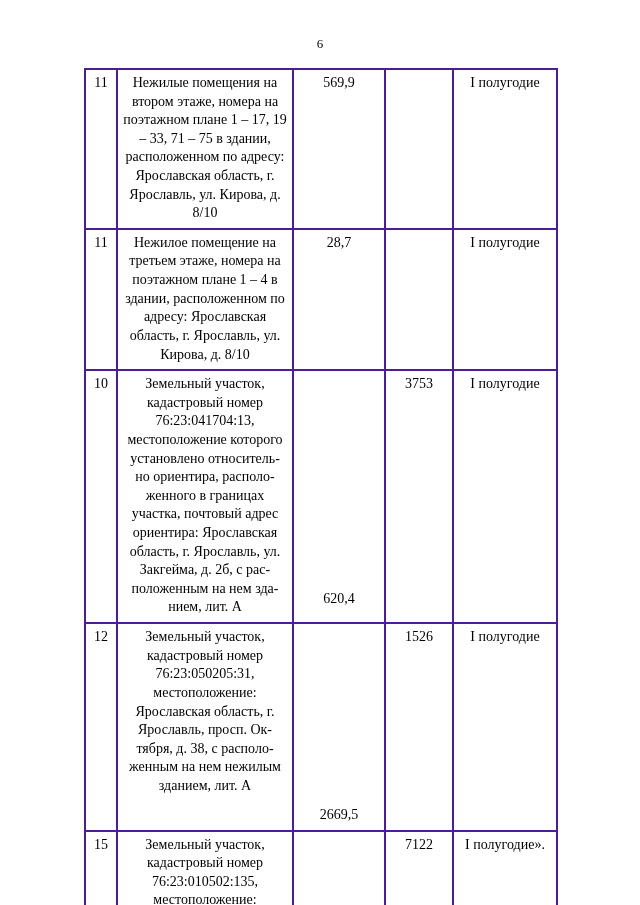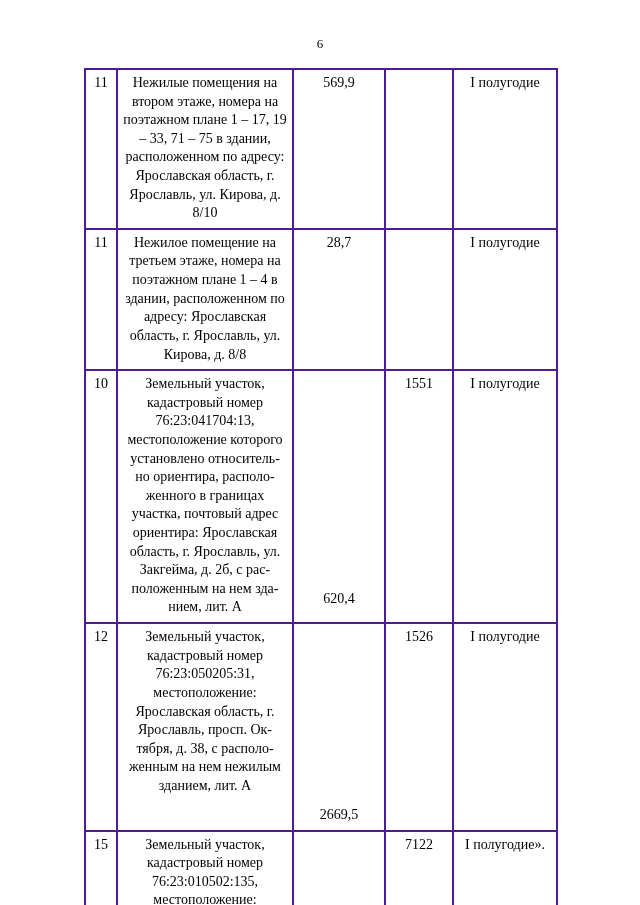--- a/index.html
+++ b/index.html
@@ -96,33 +96,33 @@
     <tbody>
       <tr>
         <td class="num">11</td>
         <td class="desc">Нежилые помещения на втором этаже, номера на поэтажном плане 1 – 17, 19 – 33, 71 – 75 в здании, расположенном по адресу: Ярославская область, г. Ярославль, ул. Кирова, д. 8/10</td>
         <td class="val-a">569,9</td>
         <td class="val-b"></td>
         <td class="val-c">I полугодие</td>
       </tr>
       <tr>
         <td class="num">11</td>
-        <td class="desc">Нежилое помещение на третьем этаже, номера на поэтажном плане 1 – 4 в здании, расположенном по адресу: Ярославская область, г. Ярославль, ул. Кирова, д. 8/8</td>
+        <td class="desc">Нежилое помещение на третьем этаже, номера на поэтажном плане 1 – 4 в здании, расположенном по адресу: Ярославская область, г. Ярославль, ул. Кирова, д. 8/10</td>
         <td class="val-a">28,7</td>
         <td class="val-b"></td>
         <td class="val-c">I полугодие</td>
       </tr>
       <tr>
         <td class="num">10</td>
         <td class="desc">Земельный участок, кадастровый номер 76:23:041704:13, местоположение которого установлено относитель-но ориентира, располо-женного в границах участка, почтовый адрес ориентира: Ярославская область, г. Ярославль, ул. Закгейма, д. 2б, с рас-положенным на нем зда-нием, лит. А</td>
         <td class="val-a">
           <span class="spacer-lines">&nbsp;<br>&nbsp;<br>&nbsp;<br>&nbsp;<br>&nbsp;<br>&nbsp;<br>&nbsp;<br>&nbsp;<br>&nbsp;<br>&nbsp;</span>
           <span class="val-bottom">620,4</span>
         </td>
-        <td class="val-b">1551</td>
+        <td class="val-b">3753</td>
         <td class="val-c">I полугодие</td>
       </tr>
       <tr>
         <td class="num">12</td>
         <td class="desc">Земельный участок, кадастровый номер 76:23:050205:31, местоположение: Ярославская область, г. Ярославль, просп. Ок-тября, д. 38, с располо-женным на нем нежилым зданием, лит. А</td>
         <td class="val-a">
           <span class="spacer-lines">&nbsp;<br>&nbsp;<br>&nbsp;<br>&nbsp;<br>&nbsp;<br>&nbsp;<br>&nbsp;<br>&nbsp;</span>
           <span class="val-bottom">2669,5</span>
         </td>
         <td class="val-b">1526</td>

